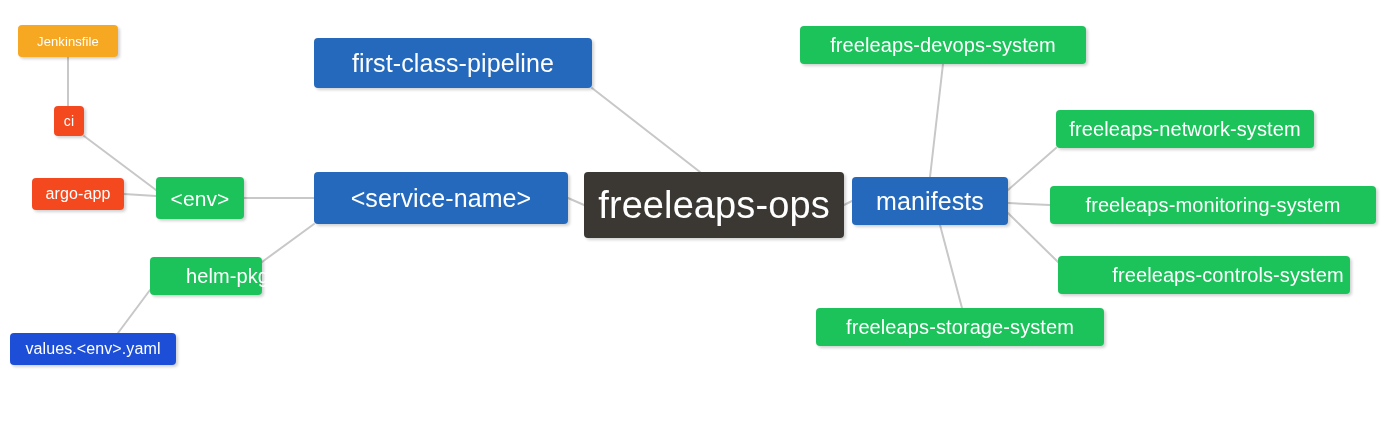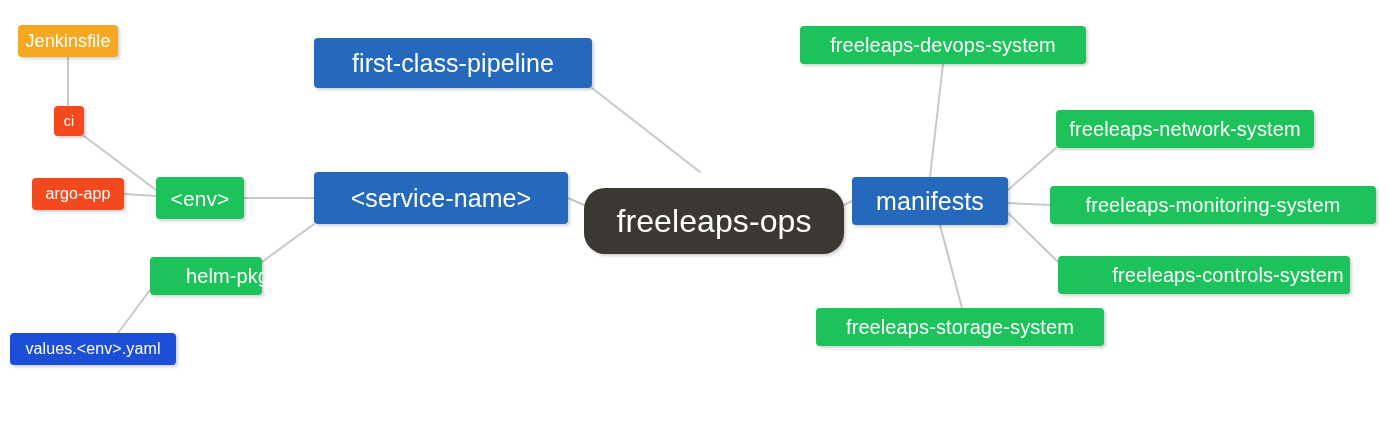--- a/index.html
+++ b/index.html
@@ -52,28 +52,28 @@
       <line x1="68" y1="106" x2="68" y2="57" stroke="#c8c8c8" stroke-width="2" stroke-linecap="round"></line>
       <line x1="156" y1="196" x2="124" y2="194" stroke="#c8c8c8" stroke-width="2" stroke-linecap="round"></line>
       <line x1="150" y1="290" x2="118" y2="333" stroke="#c8c8c8" stroke-width="2" stroke-linecap="round"></line>
       <line x1="930" y1="177" x2="943" y2="64" stroke="#c8c8c8" stroke-width="2" stroke-linecap="round"></line>
       <line x1="1008" y1="190" x2="1056" y2="148" stroke="#c8c8c8" stroke-width="2" stroke-linecap="round"></line>
       <line x1="1008" y1="203" x2="1050" y2="205" stroke="#c8c8c8" stroke-width="2" stroke-linecap="round"></line>
       <line x1="1008" y1="213" x2="1058" y2="262" stroke="#c8c8c8" stroke-width="2" stroke-linecap="round"></line>
       <line x1="940" y1="225" x2="962" y2="308" stroke="#c8c8c8" stroke-width="2" stroke-linecap="round"></line>
     </svg>
   <div id="node-layer">
-      <div class="node" style="left: 584px; top: 188px; width: 260px; height: 66px; background: rgb(59, 55, 51); font-size: 32px; border-radius: 21px;">freeleaps-ops</div>
+      <div class="node" style="left: 584px; top: 172px; width: 260px; height: 66px; background: rgb(59, 55, 51); font-size: 38px;">freeleaps-ops</div>
       <div class="node" style="left: 314px; top: 172px; width: 254px; height: 52px; background: rgb(37, 105, 188); font-size: 25px;">&lt;service-name&gt;</div>
       <div class="node" style="left: 852px; top: 177px; width: 156px; height: 48px; background: rgb(37, 105, 188); font-size: 25px;">manifests</div>
       <div class="node" style="left: 314px; top: 38px; width: 278px; height: 50px; background: rgb(37, 105, 188); font-size: 25px;">first-class-pipeline</div>
       <div class="node" style="left: 156px; top: 177px; width: 88px; height: 42px; background: rgb(28, 195, 90); font-size: 21px;">&lt;env&gt;</div>
       <div class="node" style="left: 150px; top: 257px; width: 112px; height: 38px; background: rgb(28, 195, 90); font-size: 20px; padding-left: 43px;">helm-pkg</div>
       <div class="node" style="left: 54px; top: 106px; width: 30px; height: 30px; background: rgb(244, 73, 30); font-size: 14px;">ci</div>
-      <div class="node" style="left: 18px; top: 25px; width: 100px; height: 32px; background: rgb(247, 168, 35); font-size: 18px;">Jenkinsfile</div>
+      <div class="node" style="left: 18px; top: 25px; width: 100px; height: 32px; background: rgb(247, 168, 35); font-size: 13px;">Jenkinsfile</div>
       <div class="node" style="left: 32px; top: 178px; width: 92px; height: 32px; background: rgb(244, 73, 30); font-size: 16px;">argo-app</div>
       <div class="node" style="left: 10px; top: 333px; width: 166px; height: 32px; background: #1d4ed8; font-size: 16px;">values.&lt;env&gt;.yaml</div>
       <div class="node" style="left: 800px; top: 26px; width: 286px; height: 38px; background: rgb(28, 195, 90); font-size: 20px;">freeleaps-devops-system</div>
       <div class="node" style="left: 1056px; top: 110px; width: 258px; height: 38px; background: rgb(28, 195, 90); font-size: 20px;">freeleaps-network-system</div>
       <div class="node" style="left: 1050px; top: 186px; width: 326px; height: 38px; background: rgb(28, 195, 90); font-size: 20px;">freeleaps-monitoring-system</div>
       <div class="node" style="left: 1058px; top: 256px; width: 292px; height: 38px; background: rgb(28, 195, 90); font-size: 20px; padding-left: 48px;">freeleaps-controls-system</div>
       <div class="node" style="left: 816px; top: 308px; width: 288px; height: 38px; background: rgb(28, 195, 90); font-size: 20px;">freeleaps-storage-system</div>
     </div>
 </div>
 

